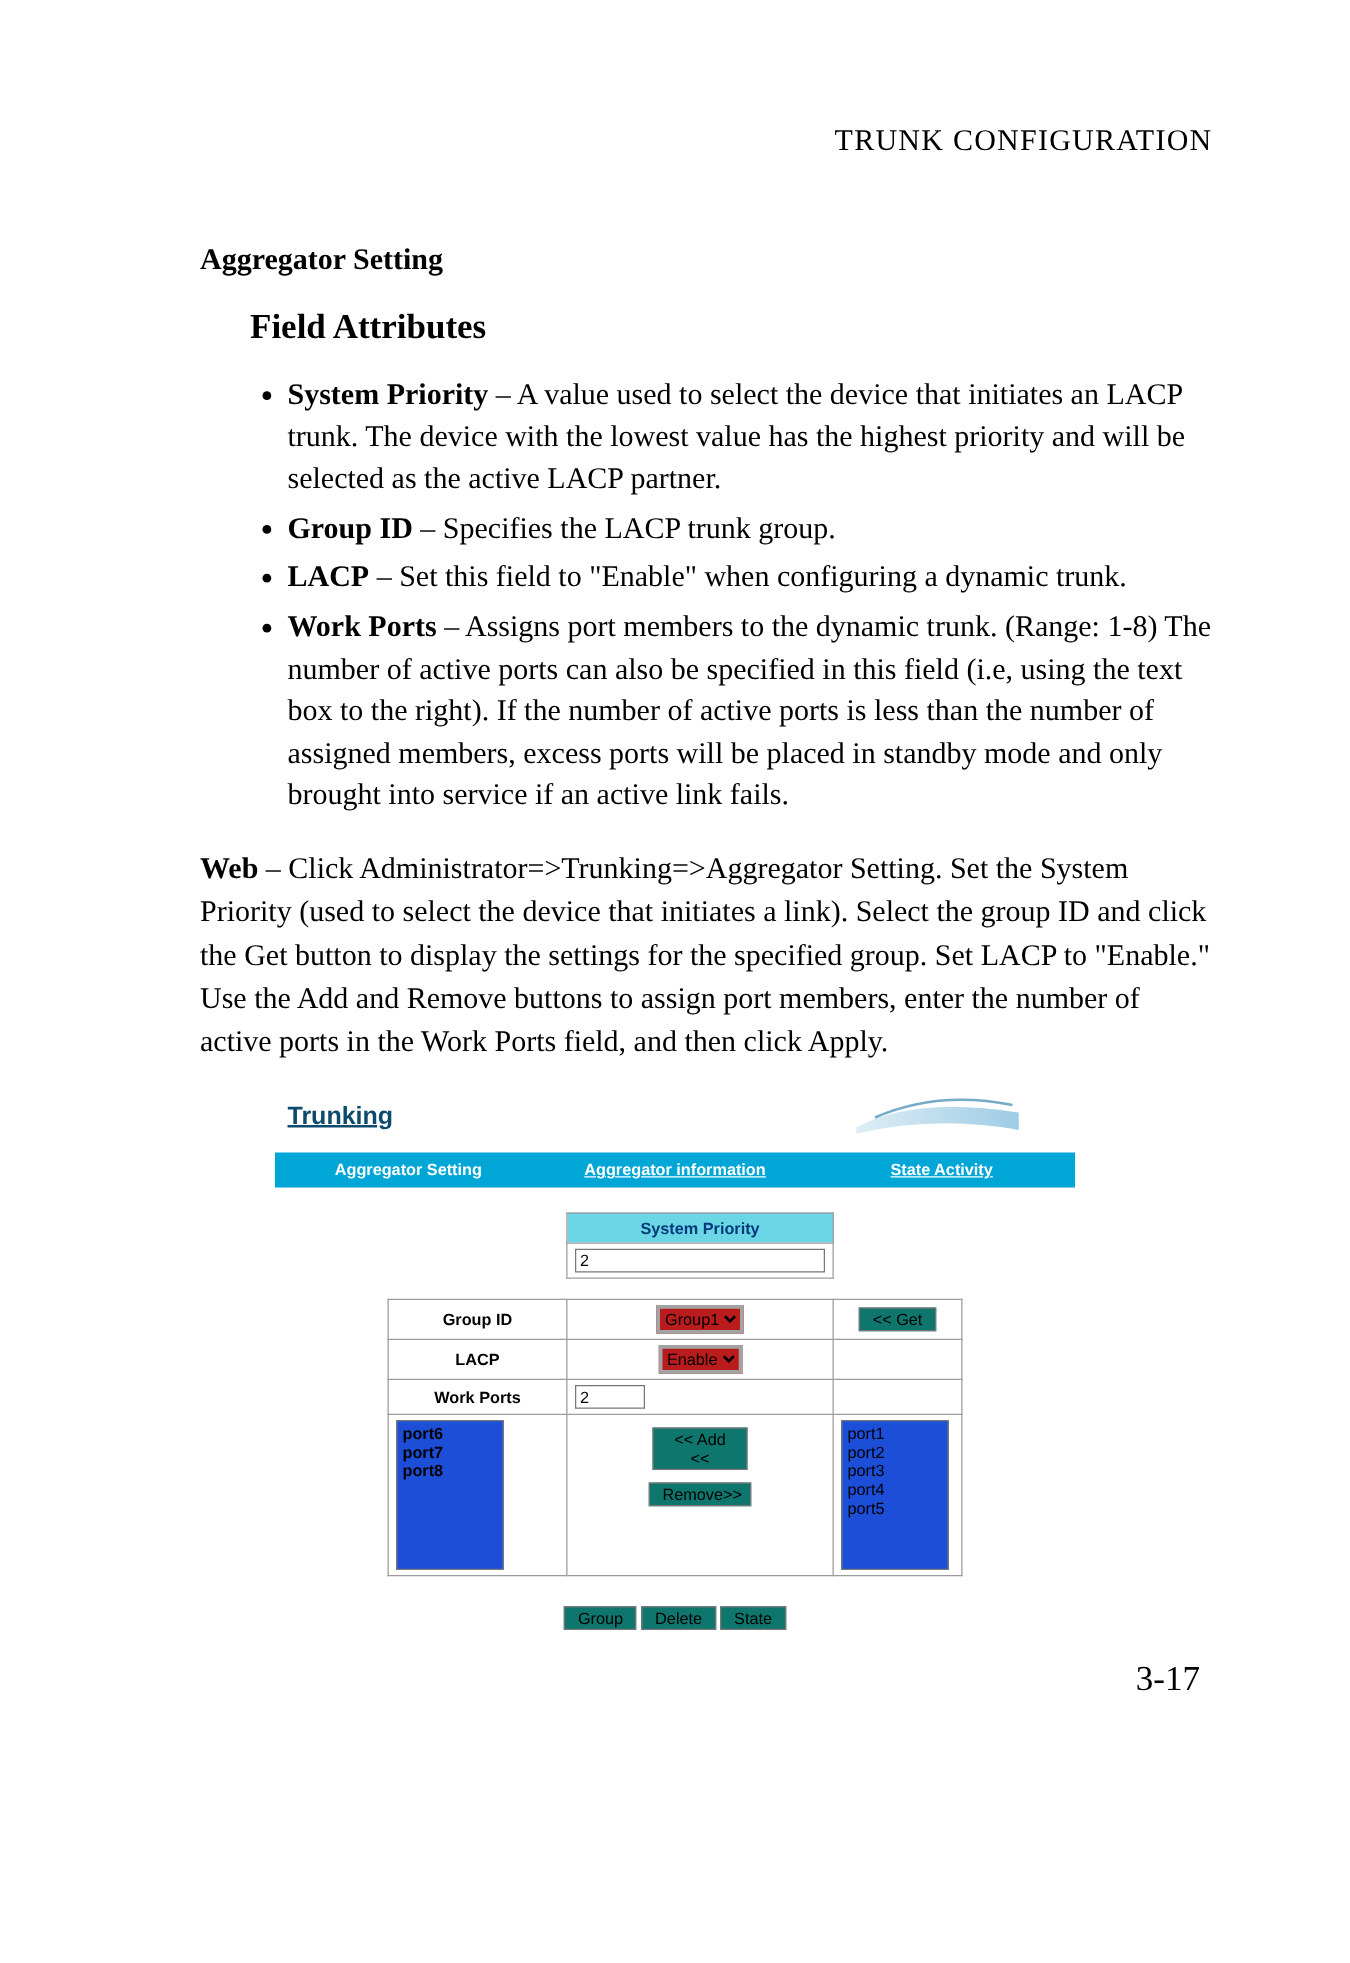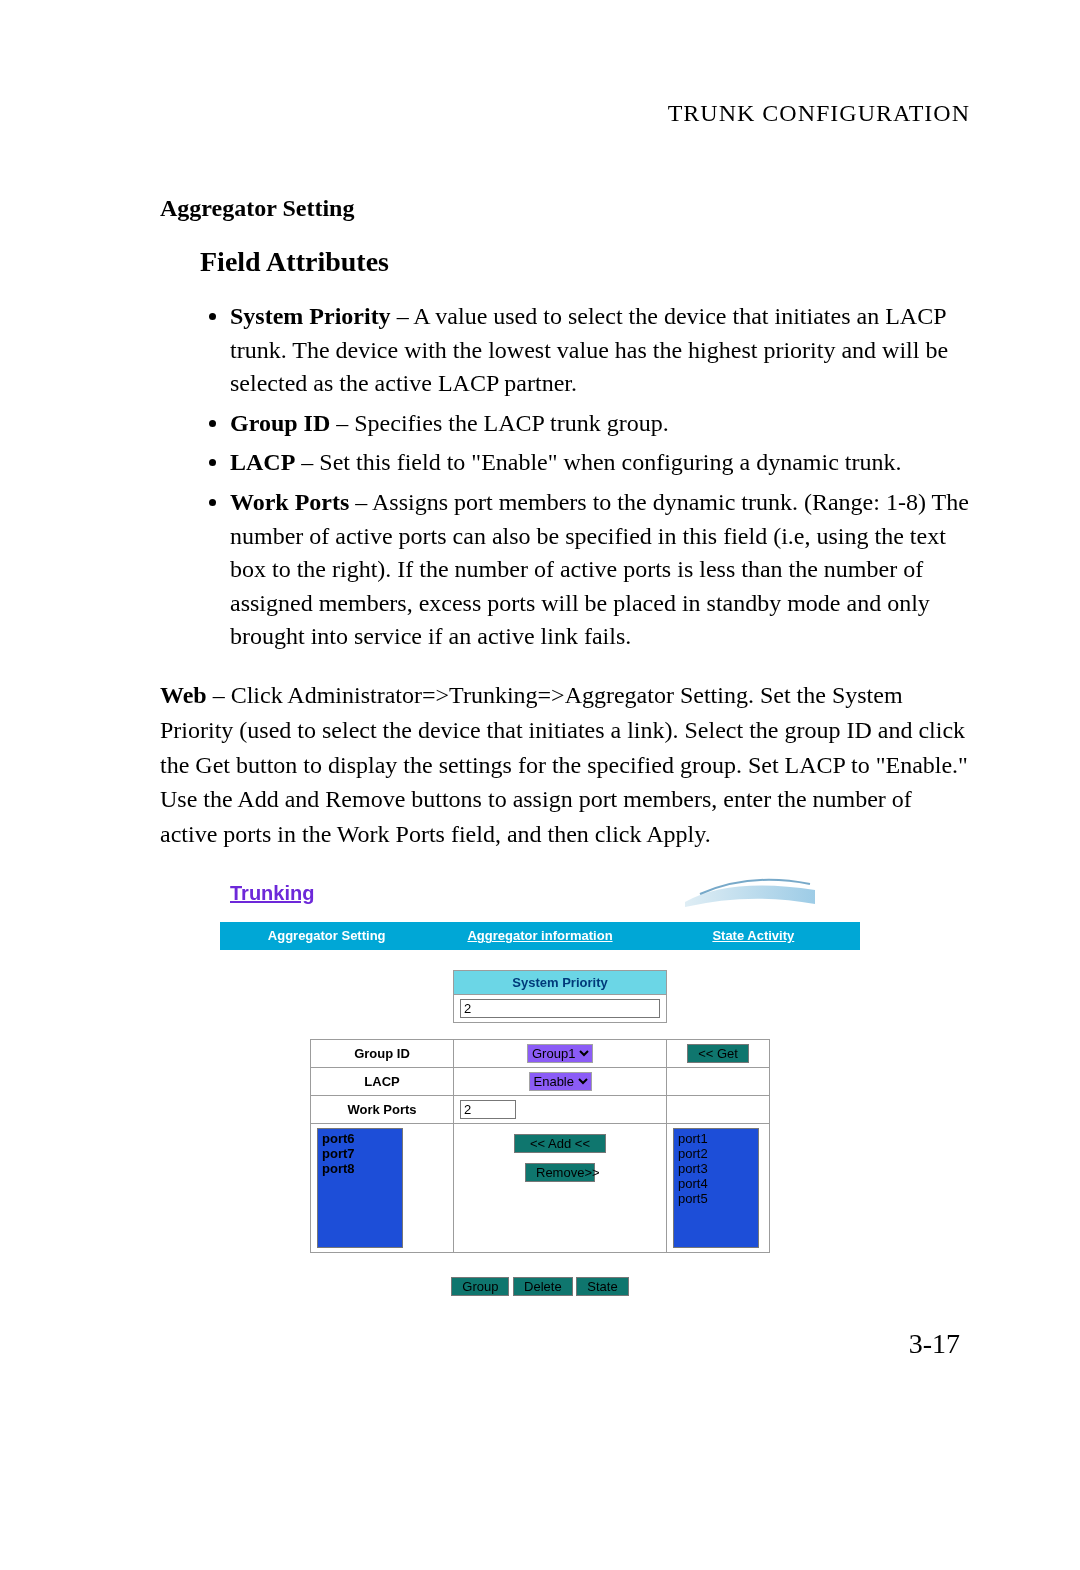--- a/index.html
+++ b/index.html
@@ -75,21 +75,21 @@
     color: #000;
     box-sizing: border-box;
     position: relative;
   }
   .shot .banner {
     height: 44px;
     position: relative;
     margin-bottom: 6px;
   }
   .shot .banner .title {
-    color: #6d28d9;
+    color: #0c4a6e;
     font-weight: bold;
     font-size: 20px;
     text-decoration: underline;
     padding-left: 10px;
     padding-top: 10px;
     display: inline-block;
   }
   .shot .banner .art {
     position: absolute;
     right: 40px;
@@ -153,22 +153,22 @@
     font-size: 13px;
     border: 1px solid #777;
     padding: 1px 3px;
     box-sizing: border-box;
   }
   .mini-input.wide { width: 200px; }
   .mini-input.narrow { width: 56px; }
   .mini-select {
     font-family: Arial, sans-serif;
     font-size: 13px;
-    border: 1px solid #a3a3a3;
-    background: #8b5cf6;
+    border: 3px solid #a3a3a3;
+    background: #b91c1c;
   }
   .mini-btn {
     font-family: Arial, sans-serif;
     font-size: 13px;
     border: 1px solid #777;
     background: #0f766e;
     padding: 1px 10px;
     cursor: pointer;
   }
   .port-list {
@@ -288,22 +288,22 @@
         </tr>
         <tr>
           <td class="label" style="vertical-align:top;">
             <div class="port-list">
               <div>port6</div>
               <div>port7</div>
               <div>port8</div>
             </div>
           </td>
           <td class="ctrl" style="vertical-align:top; padding-top:10px;">
-            <button class="mini-btn" style="width:92px; margin-bottom:10px;">&lt;&lt; Add &lt;&lt;</button><br>
-            <button class="mini-btn" style="width:70px;text-align:right;">Remove&gt;&gt;</button>
+            <button class="mini-btn" style="width:76px; margin-bottom:10px;">&lt;&lt; Add &lt;&lt;</button><br>
+            <button class="mini-btn" style="width:82px;text-align:right;">Remove&gt;&gt;</button>
           </td>
           <td class="side" style="vertical-align:top;">
             <div class="port-list">
               <div>port1</div>
               <div>port2</div>
               <div>port3</div>
               <div>port4</div>
               <div>port5</div>
             </div>
           </td>

